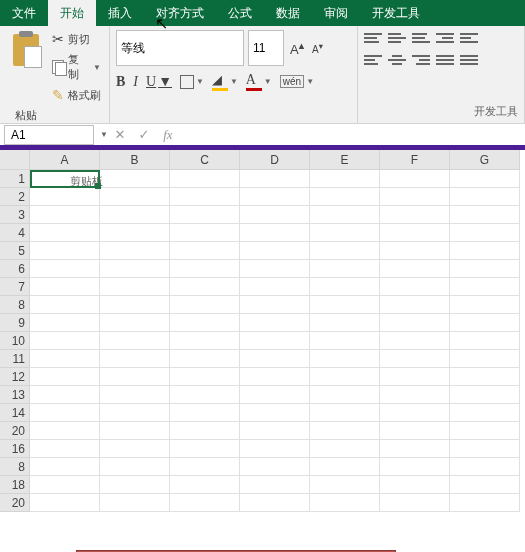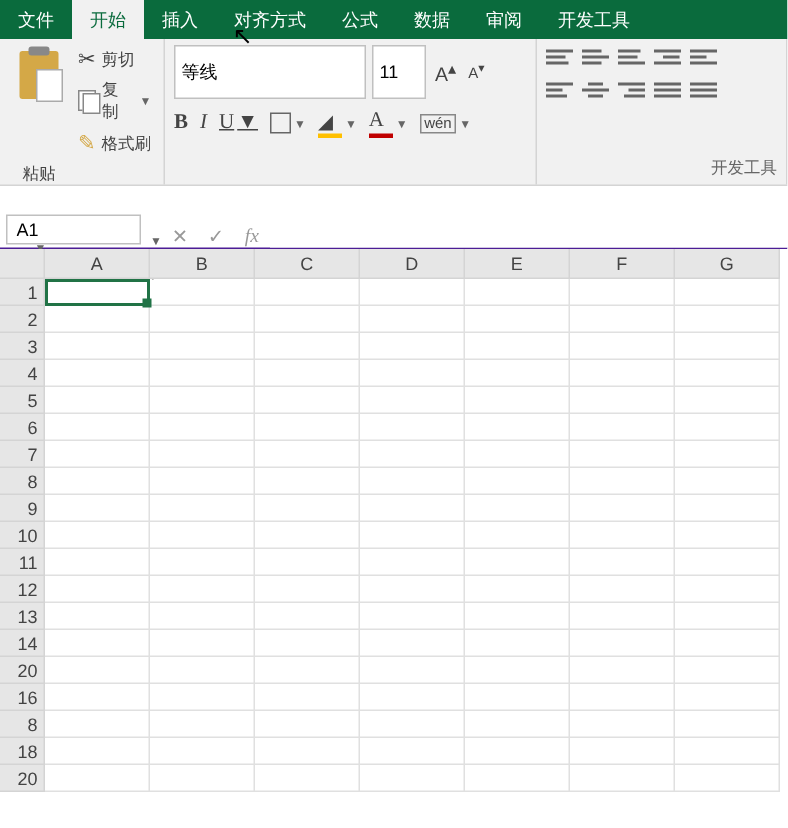--- a/index.html
+++ b/index.html
@@ -45,21 +45,21 @@
 .fill-bucket::after { content: ''; display: block; width: 16px; height: 3px; background: #ffc000; margin-top: 1px; }
 .color-a { font-family: serif; font-size: 14px; }
 .color-a-wrap::after { content: ''; display: block; width: 16px; height: 3px; background: #c00000; }
 .wen { border: 1px solid #888; padding: 0 2px; font-size: 10px; }
 .dd { font-size: 8px; color: #666; margin-left: 2px; }
 
 .align-row { display: flex; gap: 6px; margin-bottom: 6px; }
 .align-btn { width: 18px; height: 16px; cursor: pointer; display: flex; flex-direction: column; justify-content: center; gap: 2px; }
 .align-btn span { height: 2px; background: #666; }
 
-.formula-bar { display: flex; align-items: flex-end; height: 26px; border-bottom: 1px solid #4c1d95; background: #fff; margin-top: 16px; }
+.formula-bar { display: flex; align-items: center; height: 26px; border-bottom: 5px solid #4c1d95; background: #fff; }
 .name-box { width: 90px; border: 1px solid #c0c0c0; padding: 2px 6px; font-size: 12px; margin: 2px 4px; }
 .fb-btn { width: 24px; text-align: center; color: #999; font-size: 13px; cursor: pointer; }
 .fx { font-style: italic; font-family: Liberation Serif, serif; }
 
 .sheet { display: flex; }
 .row-headers { display: flex; flex-direction: column; }
 .col-headers { display: flex; }
 .hdr { background: #e6e6e6; border-right: 1px solid #d4d4d4; border-bottom: 1px solid #d4d4d4; font-size: 12px; color: #444; text-align: center; display: flex; align-items: center; justify-content: center; }
 .corner { width: 30px; height: 20px; }
 .col-h { width: 70px; height: 20px; }

